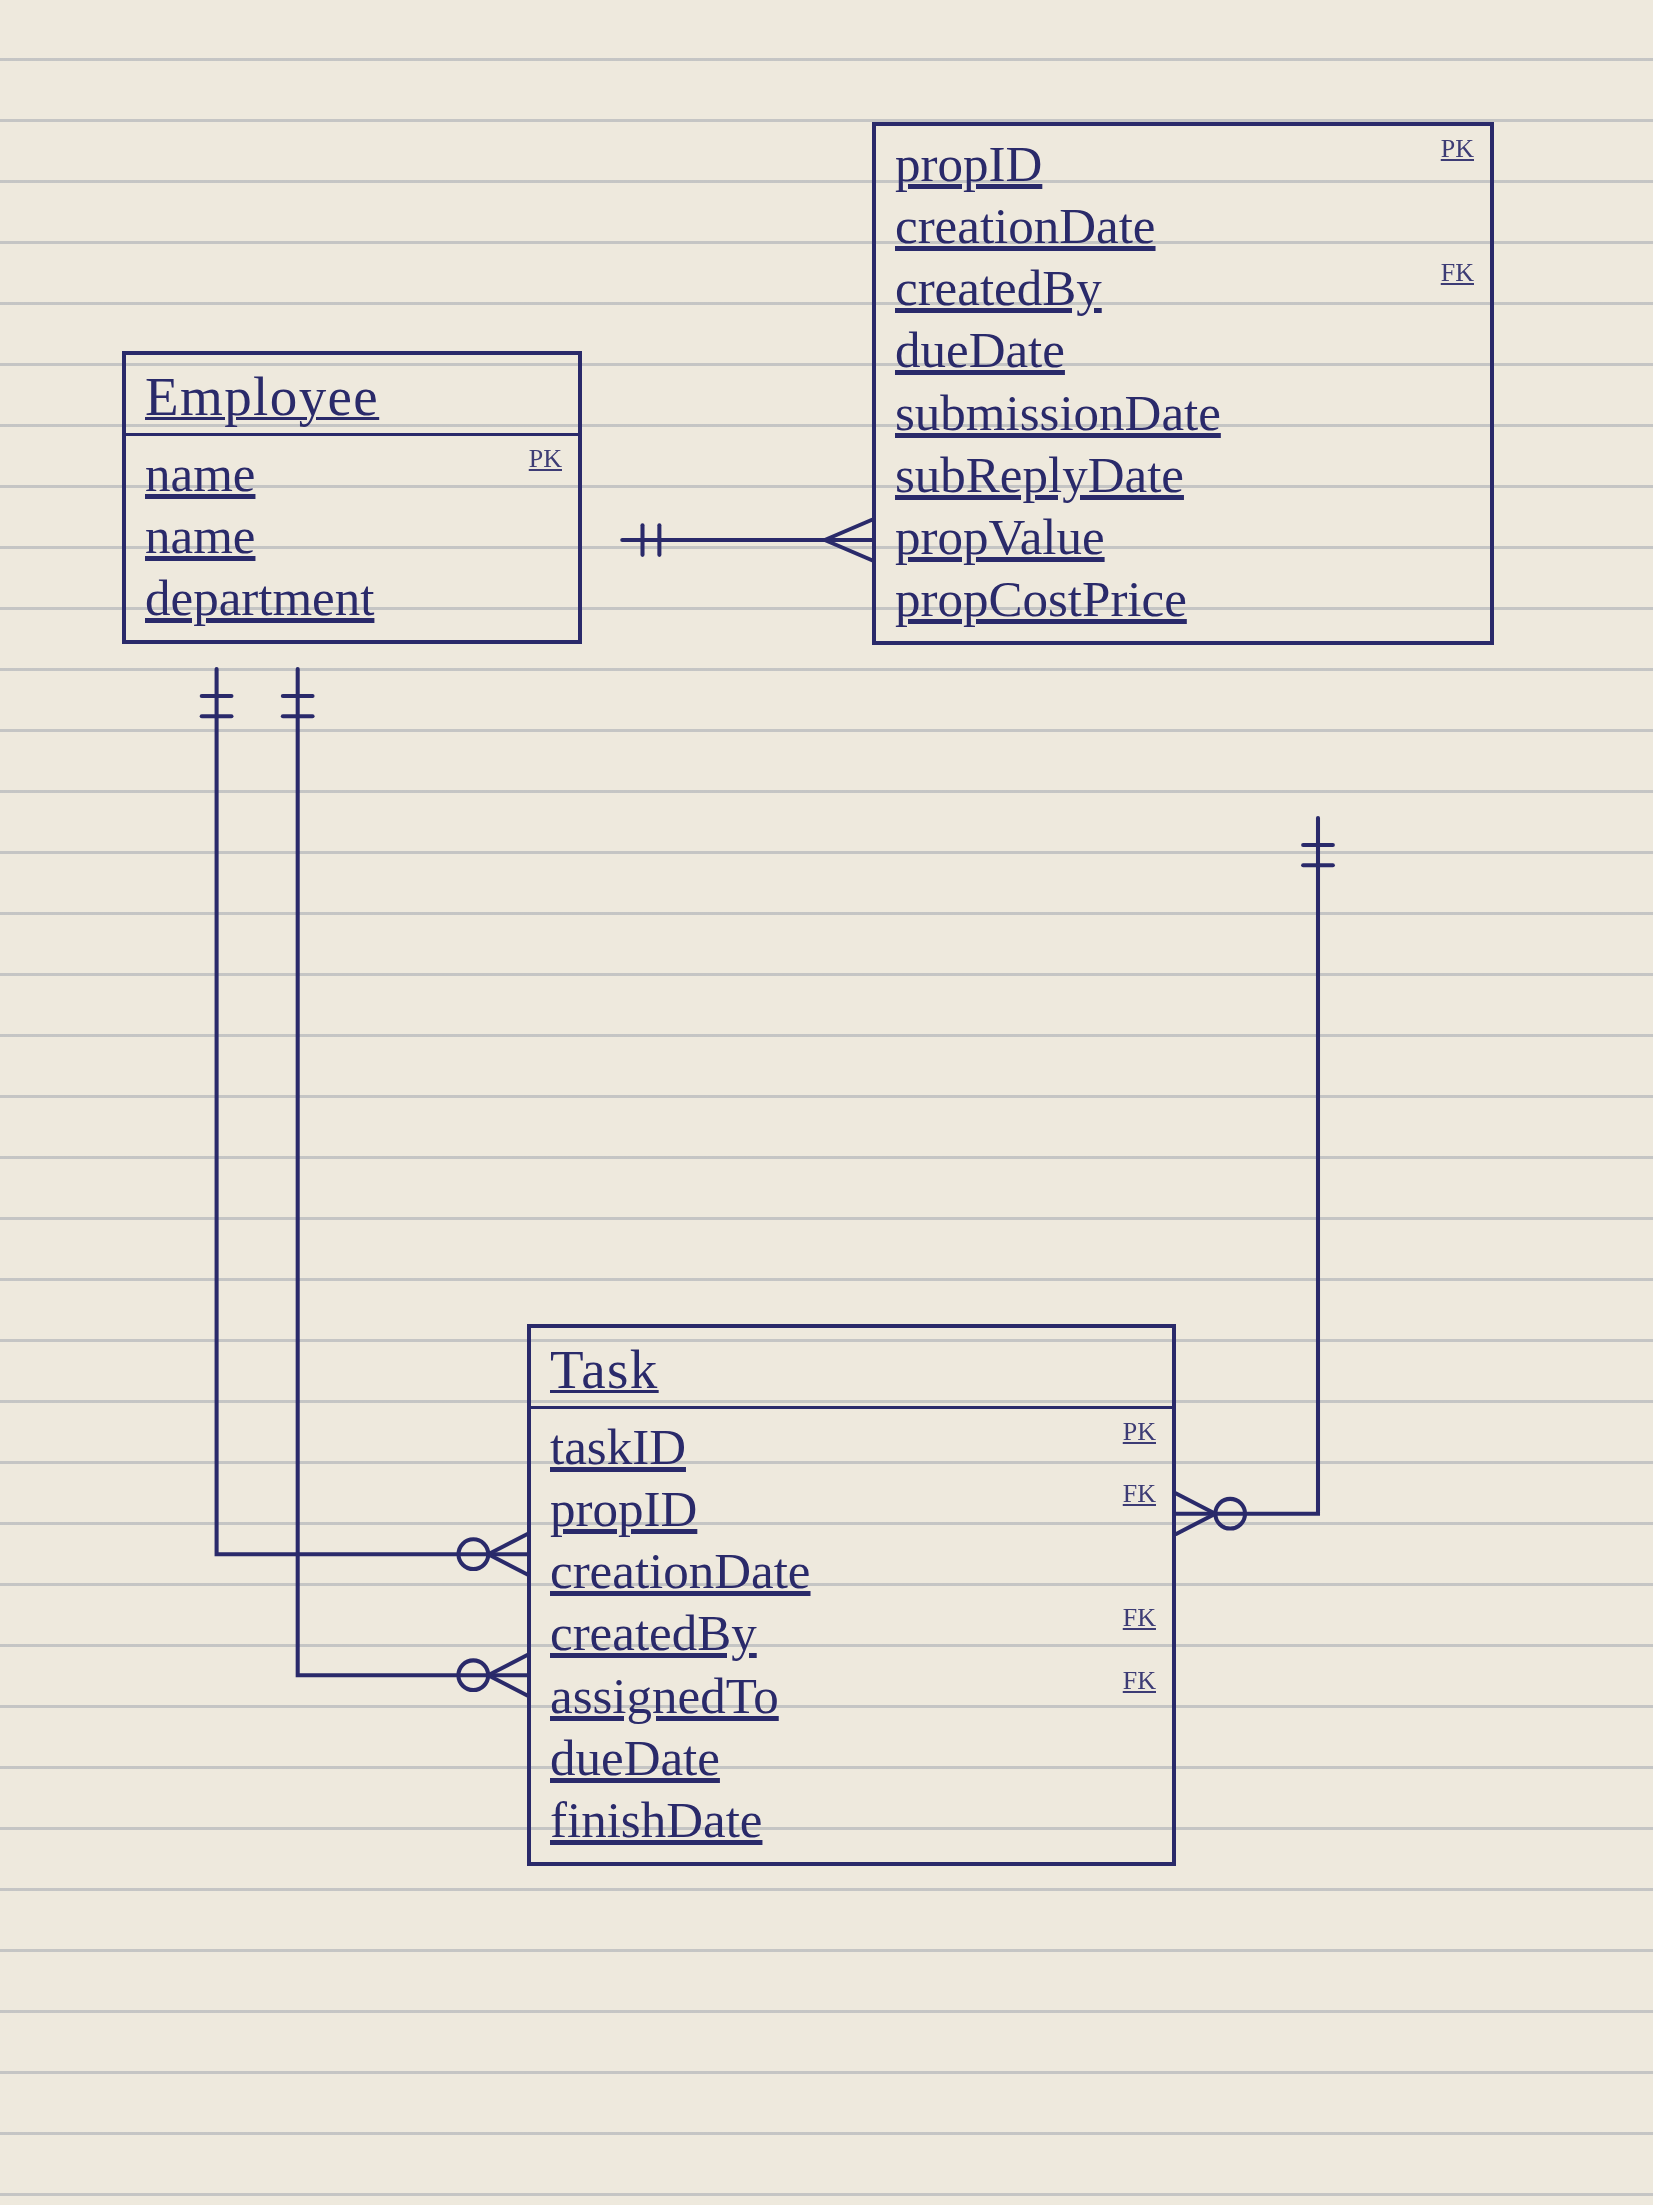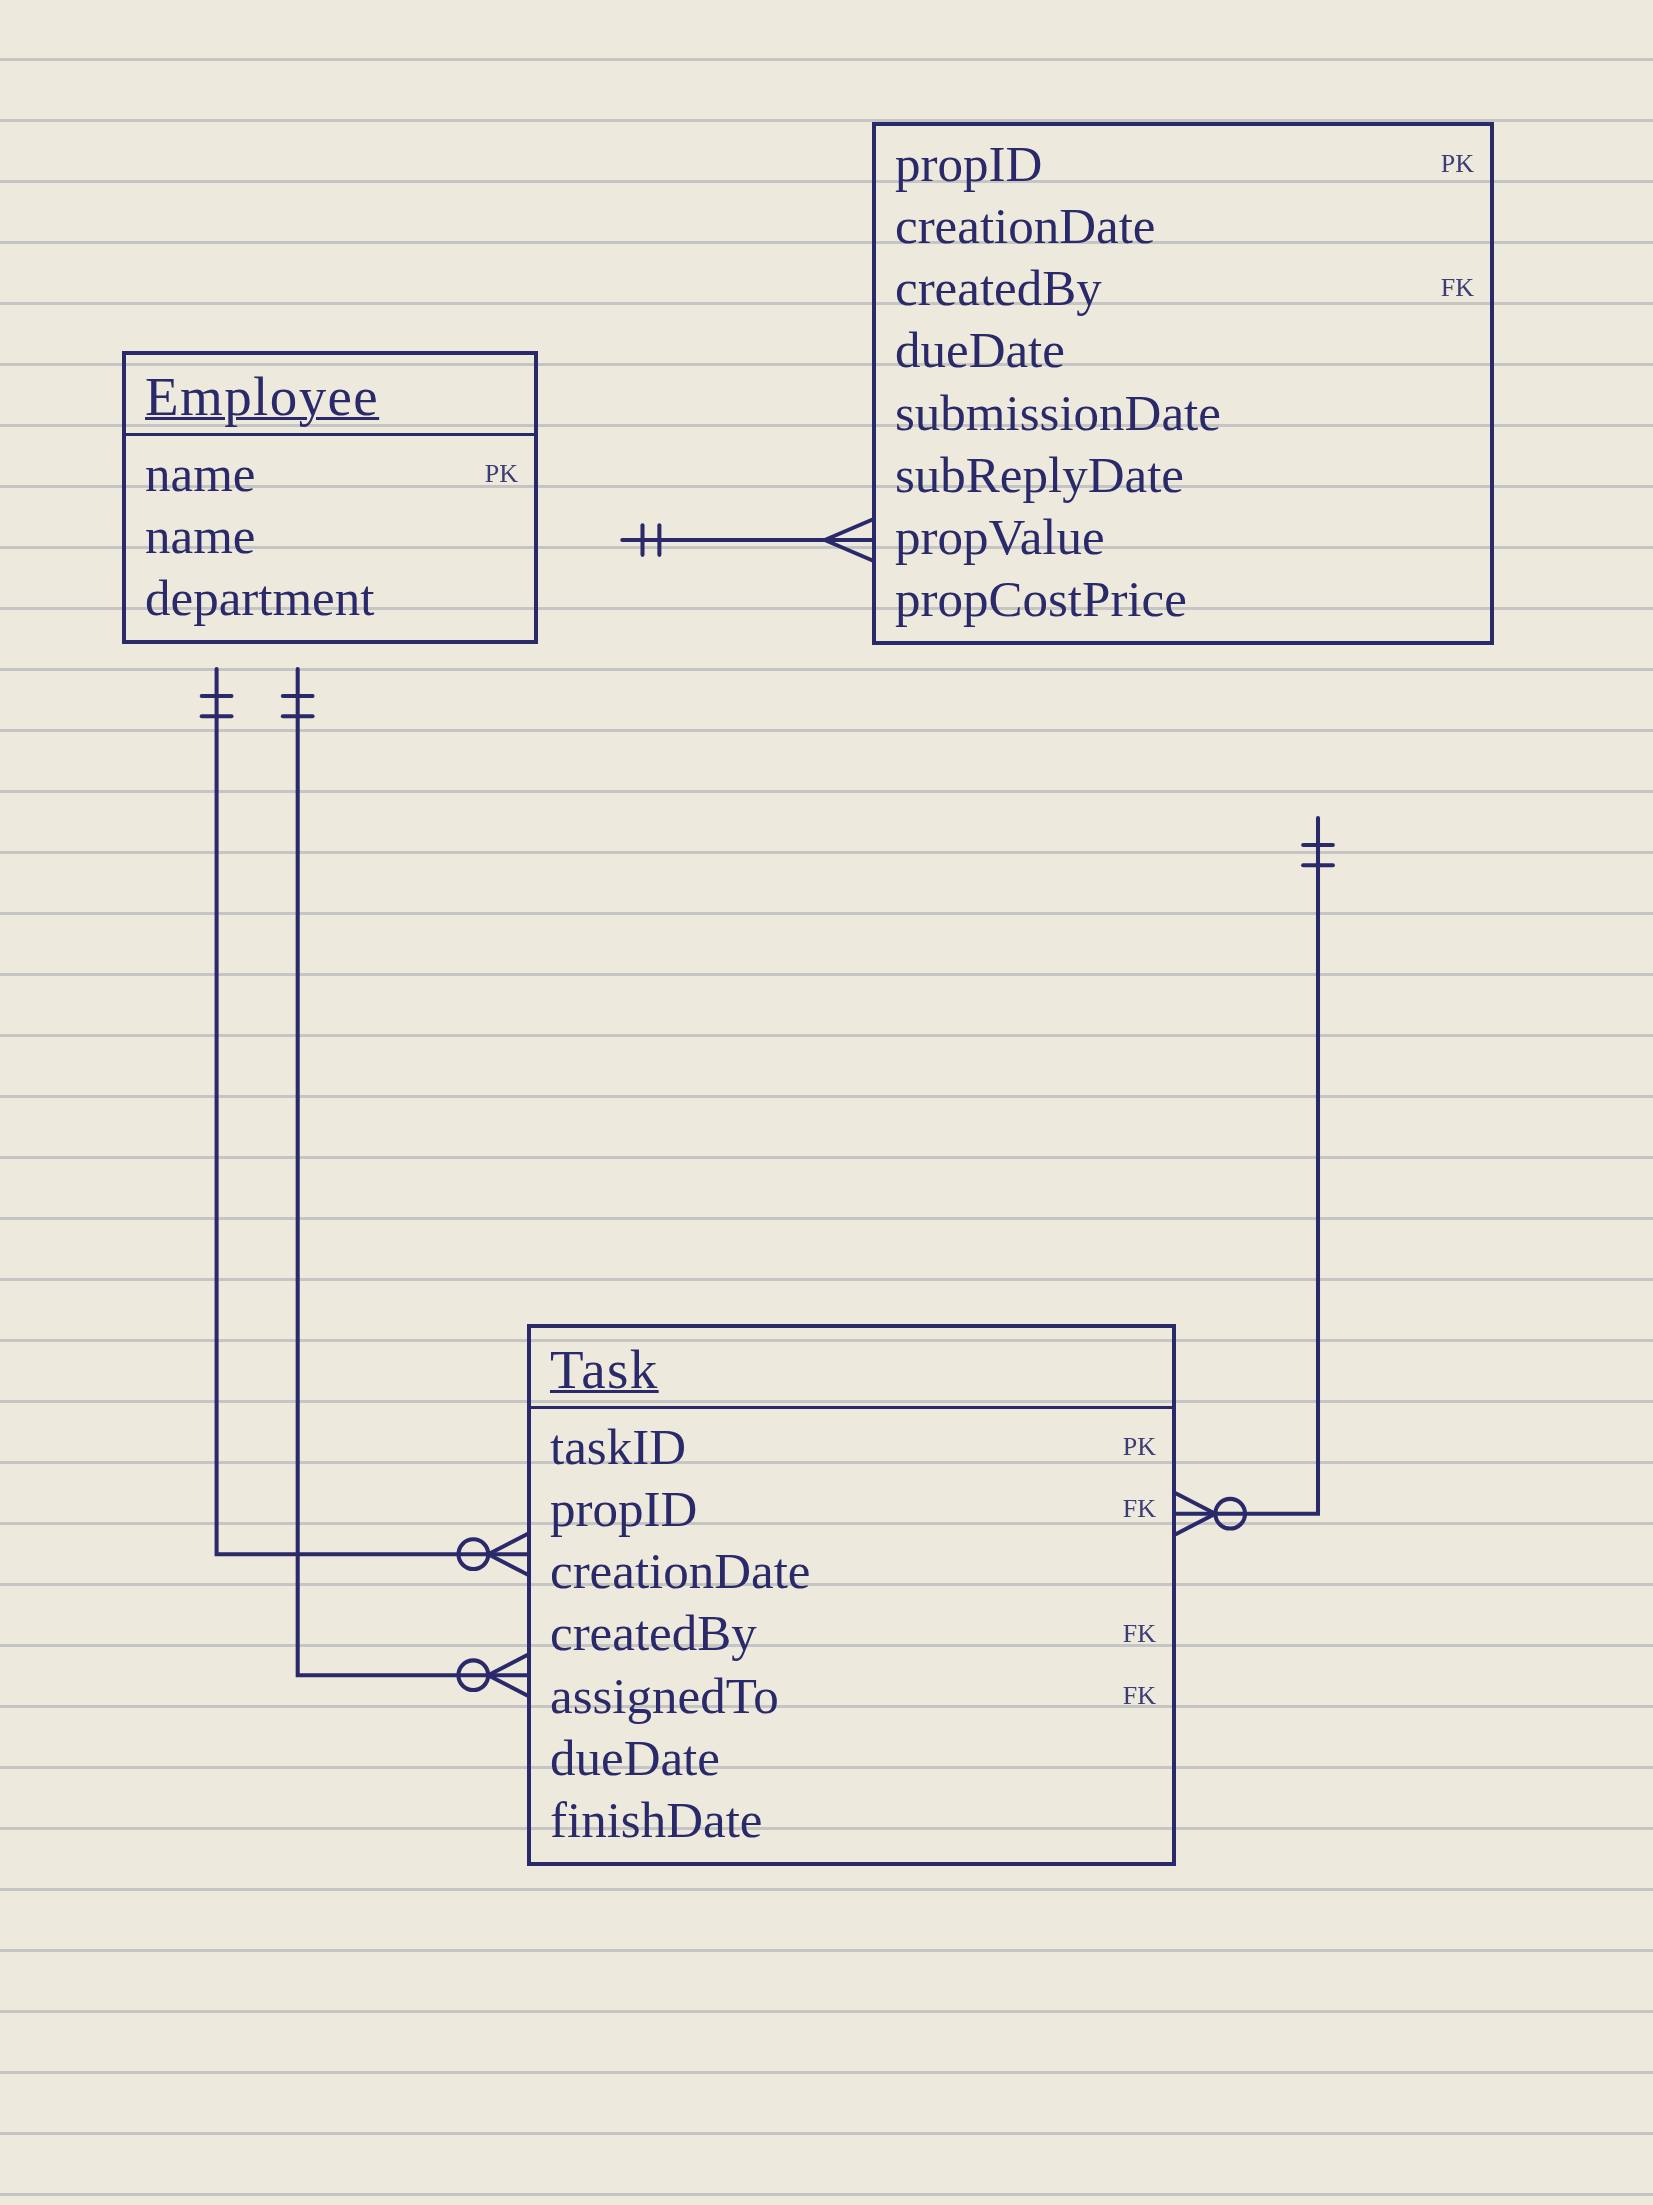--- a/index.html
+++ b/index.html
@@ -33,35 +33,36 @@
     padding:9.5px 19px 5.4px 19px;
     border-bottom:3.4px solid #2a2a6a;
     text-decoration:underline;
     text-decoration-thickness:2.7px;
     letter-spacing:1.4px;
   }
   .entity .attrs{padding:6.8px 16px 10.8px 19px;}
   .attr{
     display:flex;
     justify-content:space-between;
-    align-items:center;
+    align-items:flex-start;
     font-size:51px;
     line-height:1.22;
     gap:12px;
+    text-decoration:underline;
   }
   .attr .key{font-size:26px;opacity:.9;}
   svg.rel{position:absolute;overflow:visible;pointer-events:none;}
   svg.rel path, svg.rel line{stroke:#2a2a6a;stroke-width:6;fill:none;stroke-linecap:round;}
 </style>
 </head>
 <body>
 
 <div class="page">
 
-  <div class="entity" style="left:122px; top:351px; width:416px;">
+  <div class="entity" style="left:122px; top:351px; width:460px;">
     <div class="title">Employee</div>
     <div class="attrs">
       <div class="attr">
         <span>name</span>
         <span class="key">PK</span>
       </div>
       <div class="attr">
         <span>name</span>
         <span class="key"></span>
       </div>

